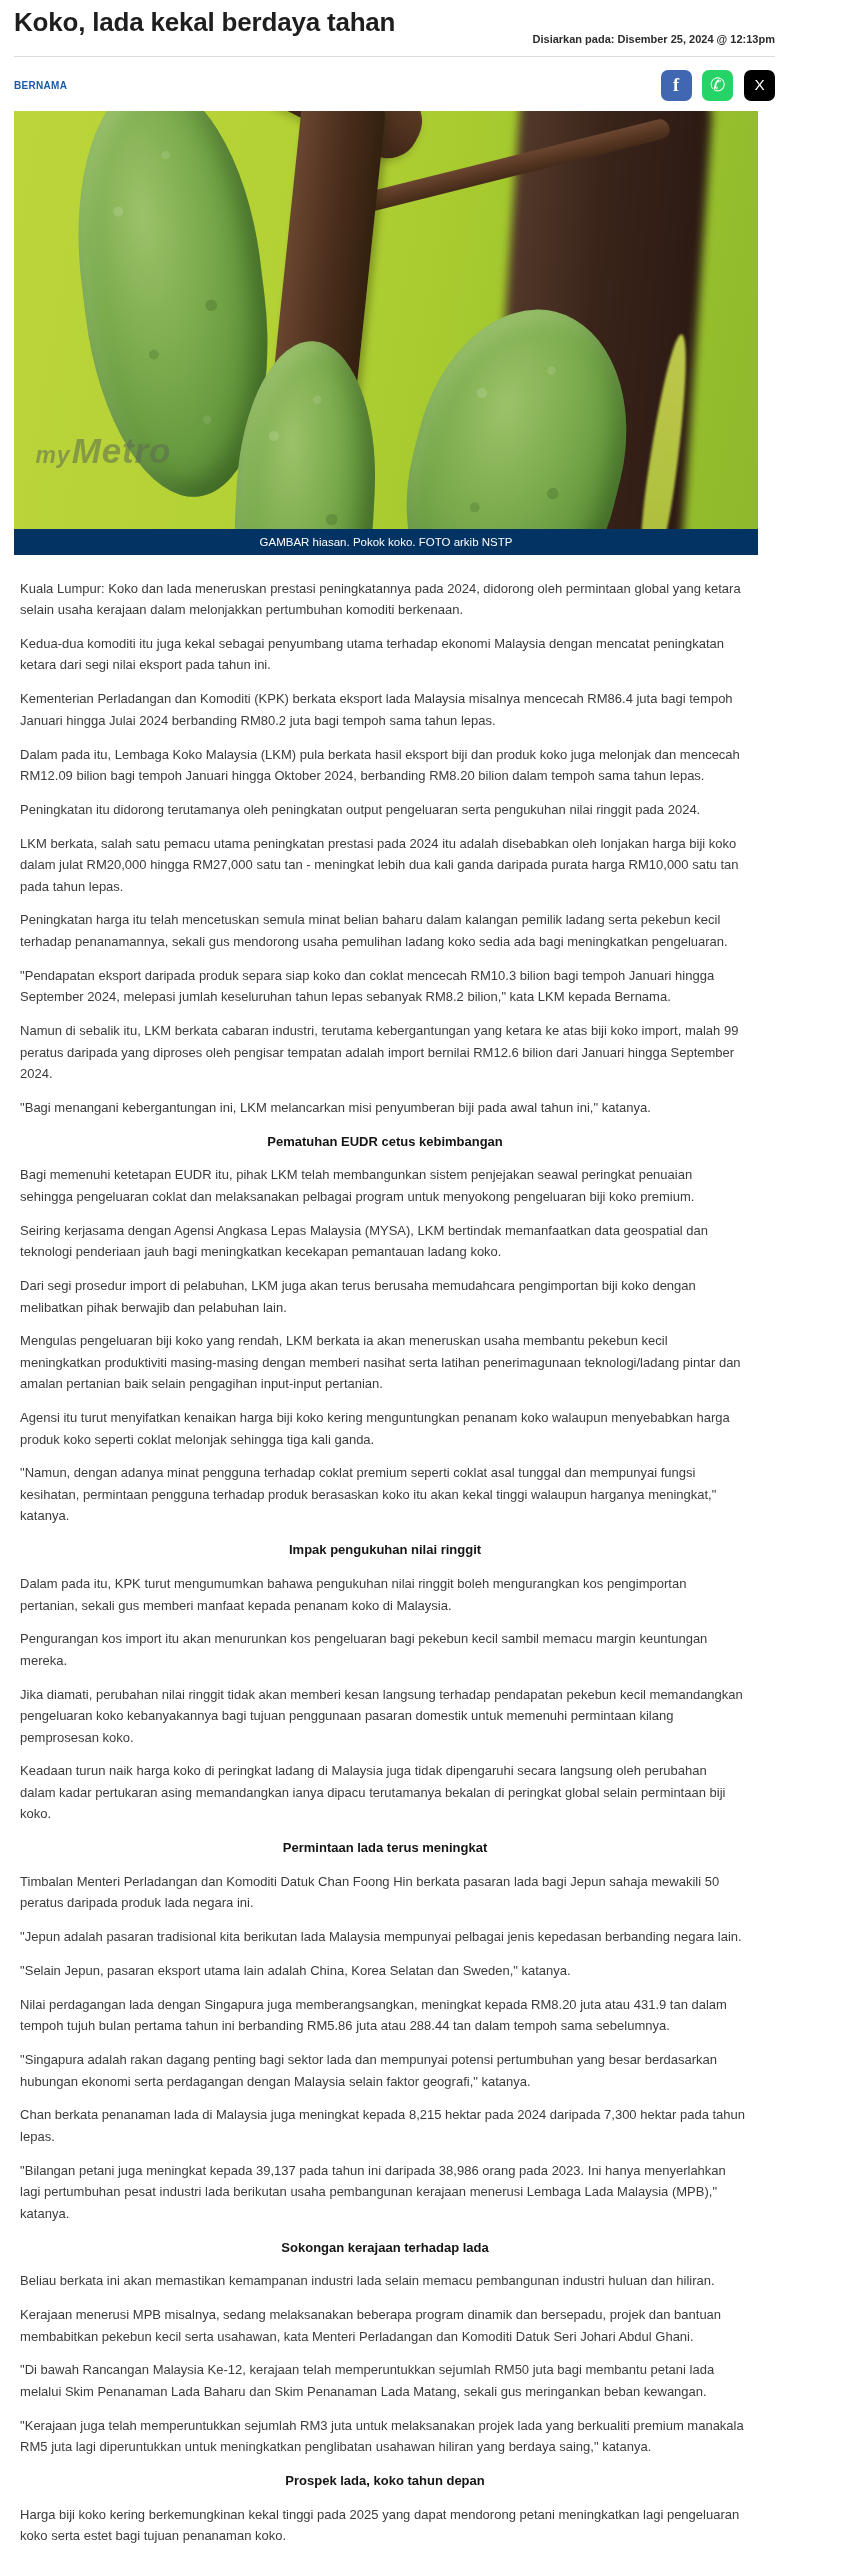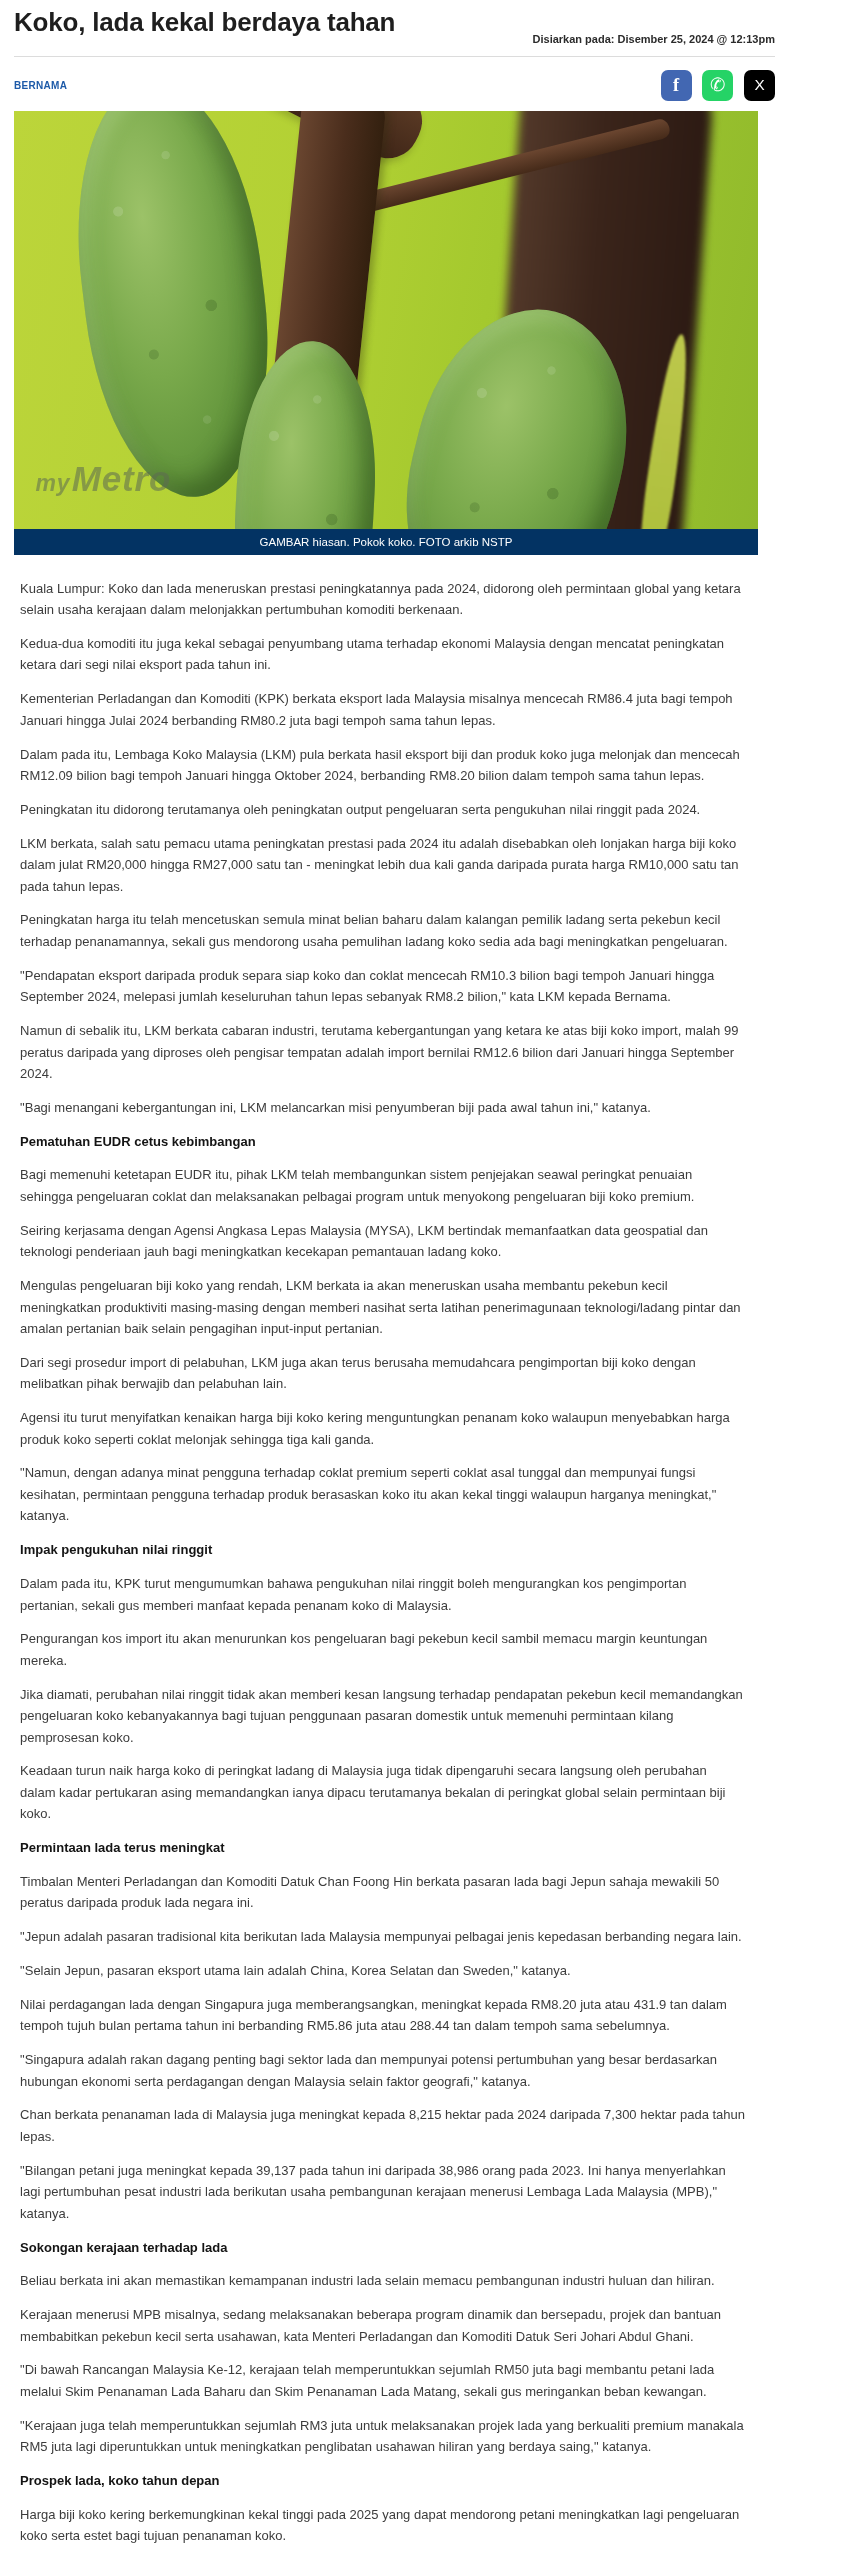--- a/index.html
+++ b/index.html
@@ -75,34 +75,34 @@
       radial-gradient(circle at 25% 30%, rgba(255,255,255,.14) 0 4.6px, transparent 5.4px),
       radial-gradient(circle at 55% 18%, rgba(255,255,255,.12) 0 3.8px, transparent 4.6px),
       radial-gradient(circle at 70% 55%, rgba(20,50,10,.18) 0 5.4px, transparent 6.1px),
       radial-gradient(circle at 35% 65%, rgba(20,50,10,.16) 0 4.6px, transparent 5.4px),
       radial-gradient(circle at 60% 82%, rgba(255,255,255,.10) 0 3.8px, transparent 4.6px);
   }
   .pod1{left:69px;top:-31px;width:180px;height:418px;transform:rotate(-7deg);}
   .pod2{left:222px;top:230px;width:138px;height:322px;transform:rotate(3deg);}
   .pod3{left:399px;top:196px;width:207px;height:322px;transform:rotate(14deg);}
   .watermark{
-    position:absolute;left:21.5px;top:348px;
+    position:absolute;left:21.5px;top:320px;
     font-size:35px;font-weight:700;font-style:italic;
     color:#5d6b52;opacity:.55;letter-spacing:0.8px;
   }
   .watermark .my{font-size:23px;margin-right:1.5px;}
   figcaption{
     width:744px;height:26px;background:var(--caption-bar);
     color:#ffffff;font-size:11.5px;display:flex;align-items:center;justify-content:center;
   }
 
   
   .article{width:736px;margin-top:23px;padding-left:6.1px;}
   .article p{font-size:13px;line-height:21.5px;color:#3c3c3c;margin:0 0 12.3px 0;max-width:725px;}
-  .article h3{font-size:13px;line-height:21.5px;color:#141414;font-weight:700;margin:7.7px 0 12.3px 0;}
+  .article h3{font-size:13px;line-height:21.5px;color:#141414;font-weight:700;margin:7.7px 0 12.3px 0;text-align:center;}
 </style>
 </head>
 <body>
 
 <div class="page">
 
   <div class="header-row">
     <h1 class="article-title">Koko, lada kekal berdaya tahan</h1>
     <div class="publish-date">Disiarkan pada: Disember 25, 2024 @ 12:13pm</div>
   </div>
@@ -146,22 +146,22 @@
       <p>Dalam pada itu, Lembaga Koko Malaysia (LKM) pula berkata hasil eksport biji dan produk koko juga melonjak dan mencecah RM12.09 bilion bagi tempoh Januari hingga Oktober 2024, berbanding RM8.20 bilion dalam tempoh sama tahun lepas.</p>
       <p>Peningkatan itu didorong terutamanya oleh peningkatan output pengeluaran serta pengukuhan nilai ringgit pada 2024.</p>
       <p>LKM berkata, salah satu pemacu utama peningkatan prestasi pada 2024 itu adalah disebabkan oleh lonjakan harga biji koko dalam julat RM20,000 hingga RM27,000 satu tan - meningkat lebih dua kali ganda daripada purata harga RM10,000 satu tan pada tahun lepas.</p>
       <p>Peningkatan harga itu telah mencetuskan semula minat belian baharu dalam kalangan pemilik ladang serta pekebun kecil terhadap penanamannya, sekali gus mendorong usaha pemulihan ladang koko sedia ada bagi meningkatkan pengeluaran.</p>
       <p>"Pendapatan eksport daripada produk separa siap koko dan coklat mencecah RM10.3 bilion bagi tempoh Januari hingga September 2024, melepasi jumlah keseluruhan tahun lepas sebanyak RM8.2 bilion," kata LKM kepada Bernama.</p>
       <p>Namun di sebalik itu, LKM berkata cabaran industri, terutama kebergantungan yang ketara ke atas biji koko import, malah 99 peratus daripada yang diproses oleh pengisar tempatan adalah import bernilai RM12.6 bilion dari Januari hingga September 2024.</p>
       <p>"Bagi menangani kebergantungan ini, LKM melancarkan misi penyumberan biji pada awal tahun ini," katanya.</p>
       <h3>Pematuhan EUDR cetus kebimbangan</h3>
       <p>Bagi memenuhi ketetapan EUDR itu, pihak LKM telah membangunkan sistem penjejakan seawal peringkat penuaian sehingga pengeluaran coklat dan melaksanakan pelbagai program untuk menyokong pengeluaran biji koko premium.</p>
       <p>Seiring kerjasama dengan Agensi Angkasa Lepas Malaysia (MYSA), LKM bertindak memanfaatkan data geospatial dan teknologi penderiaan jauh bagi meningkatkan kecekapan pemantauan ladang koko.</p>
+      <p>Dari segi prosedur import di pelabuhan, LKM juga akan terus berusaha memudahcara pengimportan biji koko dengan melibatkan pihak berwajib dan pelabuhan lain.</p>
       <p>Mengulas pengeluaran biji koko yang rendah, LKM berkata ia akan meneruskan usaha membantu pekebun kecil meningkatkan produktiviti masing-masing dengan memberi nasihat serta latihan penerimagunaan teknologi/ladang pintar dan amalan pertanian baik selain pengagihan input-input pertanian.</p>
-      <p>Dari segi prosedur import di pelabuhan, LKM juga akan terus berusaha memudahcara pengimportan biji koko dengan melibatkan pihak berwajib dan pelabuhan lain.</p>
       <p>Agensi itu turut menyifatkan kenaikan harga biji koko kering menguntungkan penanam koko walaupun menyebabkan harga produk koko seperti coklat melonjak sehingga tiga kali ganda.</p>
       <p>"Namun, dengan adanya minat pengguna terhadap coklat premium seperti coklat asal tunggal dan mempunyai fungsi kesihatan, permintaan pengguna terhadap produk berasaskan koko itu akan kekal tinggi walaupun harganya meningkat," katanya.</p>
       <h3>Impak pengukuhan nilai ringgit</h3>
       <p>Dalam pada itu, KPK turut mengumumkan bahawa pengukuhan nilai ringgit boleh mengurangkan kos pengimportan pertanian, sekali gus memberi manfaat kepada penanam koko di Malaysia.</p>
       <p>Pengurangan kos import itu akan menurunkan kos pengeluaran bagi pekebun kecil sambil memacu margin keuntungan mereka.</p>
       <p>Jika diamati, perubahan nilai ringgit tidak akan memberi kesan langsung terhadap pendapatan pekebun kecil memandangkan pengeluaran koko kebanyakannya bagi tujuan penggunaan pasaran domestik untuk memenuhi permintaan kilang pemprosesan koko.</p>
       <p>Keadaan turun naik harga koko di peringkat ladang di Malaysia juga tidak dipengaruhi secara langsung oleh perubahan dalam kadar pertukaran asing memandangkan ianya dipacu terutamanya bekalan di peringkat global selain permintaan biji koko.</p>
       <h3>Permintaan lada terus meningkat</h3>
       <p>Timbalan Menteri Perladangan dan Komoditi Datuk Chan Foong Hin berkata pasaran lada bagi Jepun sahaja mewakili 50 peratus daripada produk lada negara ini.</p>
       <p>"Jepun adalah pasaran tradisional kita berikutan lada Malaysia mempunyai pelbagai jenis kepedasan berbanding negara lain.</p>

